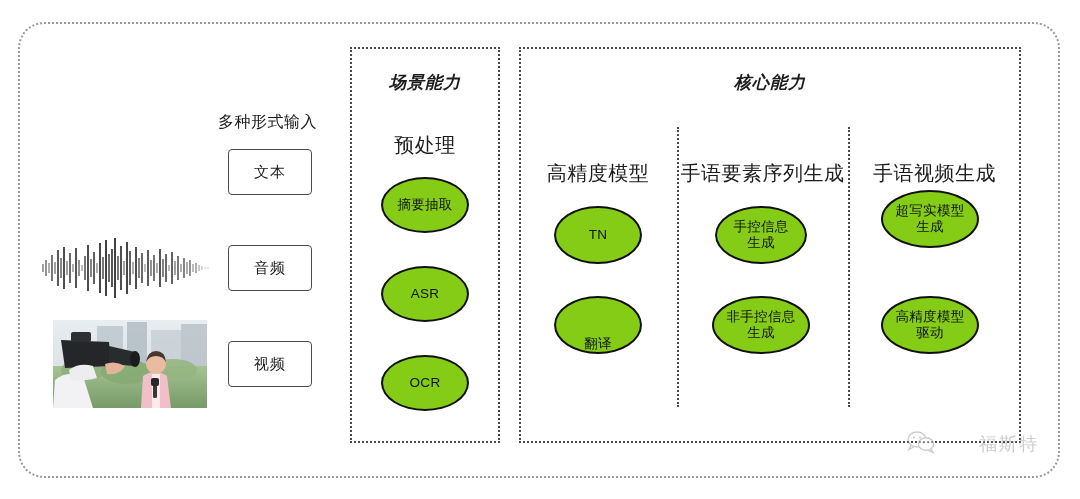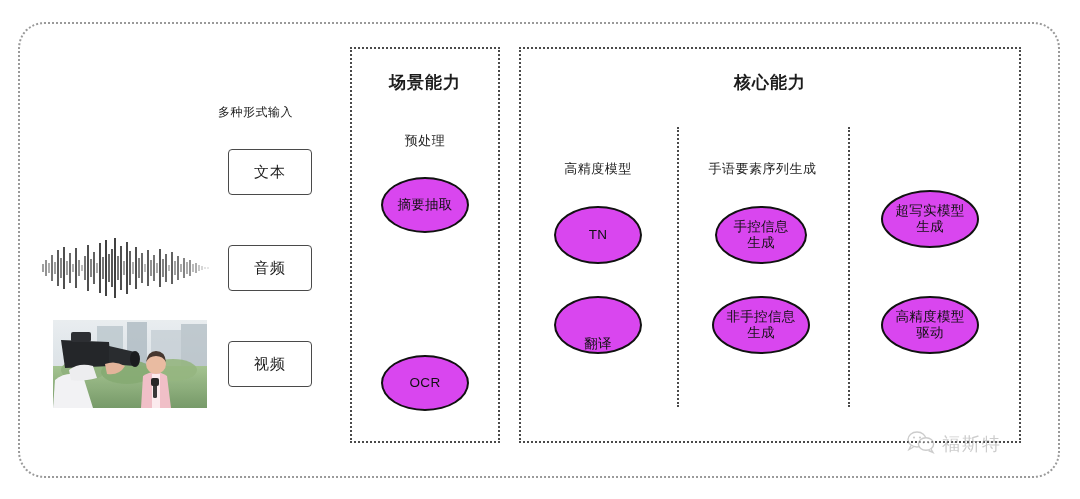--- a/index.html
+++ b/index.html
@@ -29,20 +29,21 @@
     border-radius: 26px;
     box-sizing: border-box;
   }
 
   
   .panel {
     position: absolute;
     border: 2px dotted #4a4a4a;
     box-sizing: border-box;
     background: transparent;
+    font-style: italic;
   }
   .panel-scene {
     left: 350px;
     top: 47px;
     width: 150px;
     height: 396px;
   }
   .panel-core {
     left: 519px;
     top: 47px;
@@ -71,50 +72,50 @@
   }
   .divider-1 { left: 677px; }
   .divider-2 { left: 848px; }
 
   
   .col {
     position: absolute;
     text-align: center;
   }
   .col-label {
-    font-size: 13px;
+    font-size: 20px;
     color: #1c1c1c;
     white-space: nowrap;
     letter-spacing: 0.5px;
   }
 
   
   .ellipse {
     position: absolute;
     border: 2.6px solid #111111;
     border-radius: 50%;
     box-sizing: border-box;
     display: flex;
     align-items: center;
     justify-content: center;
     text-align: center;
     font-size: 13.5px;
     line-height: 1.18;
     color: #111111;
-    background: #d946ef;
+    background: #84cc16;
     letter-spacing: 0.3px;
   }
   .ellipse span { display: block; padding: 0 4px; }
 
   
   .input-heading {
     position: absolute;
     left: 218px;
-    top: 104px;
-    font-size: 12px;
+    top: 112px;
+    font-size: 16px;
     color: #1c1c1c;
     white-space: nowrap;
     letter-spacing: 0.5px;
   }
   .sample-text {
     position: absolute;
     left: 46px;
     top: 158px;
     font-size: 18px;
     color: #2a2a2a;
@@ -165,20 +166,21 @@
     top: 430px;
     display: flex;
     align-items: center;
     gap: 6px;
     opacity: 0.5;
   }
   .watermark-text {
     font-size: 18px;
     color: #9a9a9a;
     letter-spacing: 2px;
+    margin-left: 37px;
   }
 </style>
 </head>
 <body>
 
 <div id="canvas">
 
   <div class="outer-frame"></div>
 
   <div class="input-heading">多种形式输入</div>
@@ -305,20 +307,23 @@
     <div class="panel-title">场景能力</div>
   </div>
 
   <div class="col" style="left:350px; top:132px; width:150px;">
     <div class="col-label">预处理</div>
   </div>
 
   <div class="ellipse" style="left:381px; top:177px; width:88px; height:56px;">
     <span>摘要抽取</span>
   </div>
+  <div class="ellipse" style="left:381px; top:266px; width:88px; height:56px;">
+    <span>ASR</span>
+  </div>
   <div class="ellipse" style="left:381px; top:355px; width:88px; height:56px;">
     <span>OCR</span>
   </div>
 
   <div class="panel panel-core">
     <div class="panel-title">核心能力</div>
   </div>
 
   <div class="col-divider divider-1"></div>
   <div class="col-divider divider-2"></div>
@@ -338,20 +343,23 @@
   </div>
   <div class="ellipse" style="left:715px; top:206px; width:92px; height:58px; white-space:pre-line;">
     <span style="white-space:pre-line;">手控信息
 生成</span>
   </div>
   <div class="ellipse" style="left:712px; top:296px; width:98px; height:58px;">
     <span style="white-space:pre-line;">非手控信息
 生成</span>
   </div>
 
+  <div class="col" style="left:848px; top:160px; width:173px;">
+    <div class="col-label">手语视频生成</div>
+  </div>
   <div class="ellipse" style="left:881px; top:190px; width:98px; height:58px;">
     <span style="white-space:pre-line;">超写实模型
 生成</span>
   </div>
   <div class="ellipse" style="left:881px; top:296px; width:98px; height:58px;">
     <span style="white-space:pre-line;">高精度模型
 驱动</span>
   </div>
 
   <div class="watermark">

